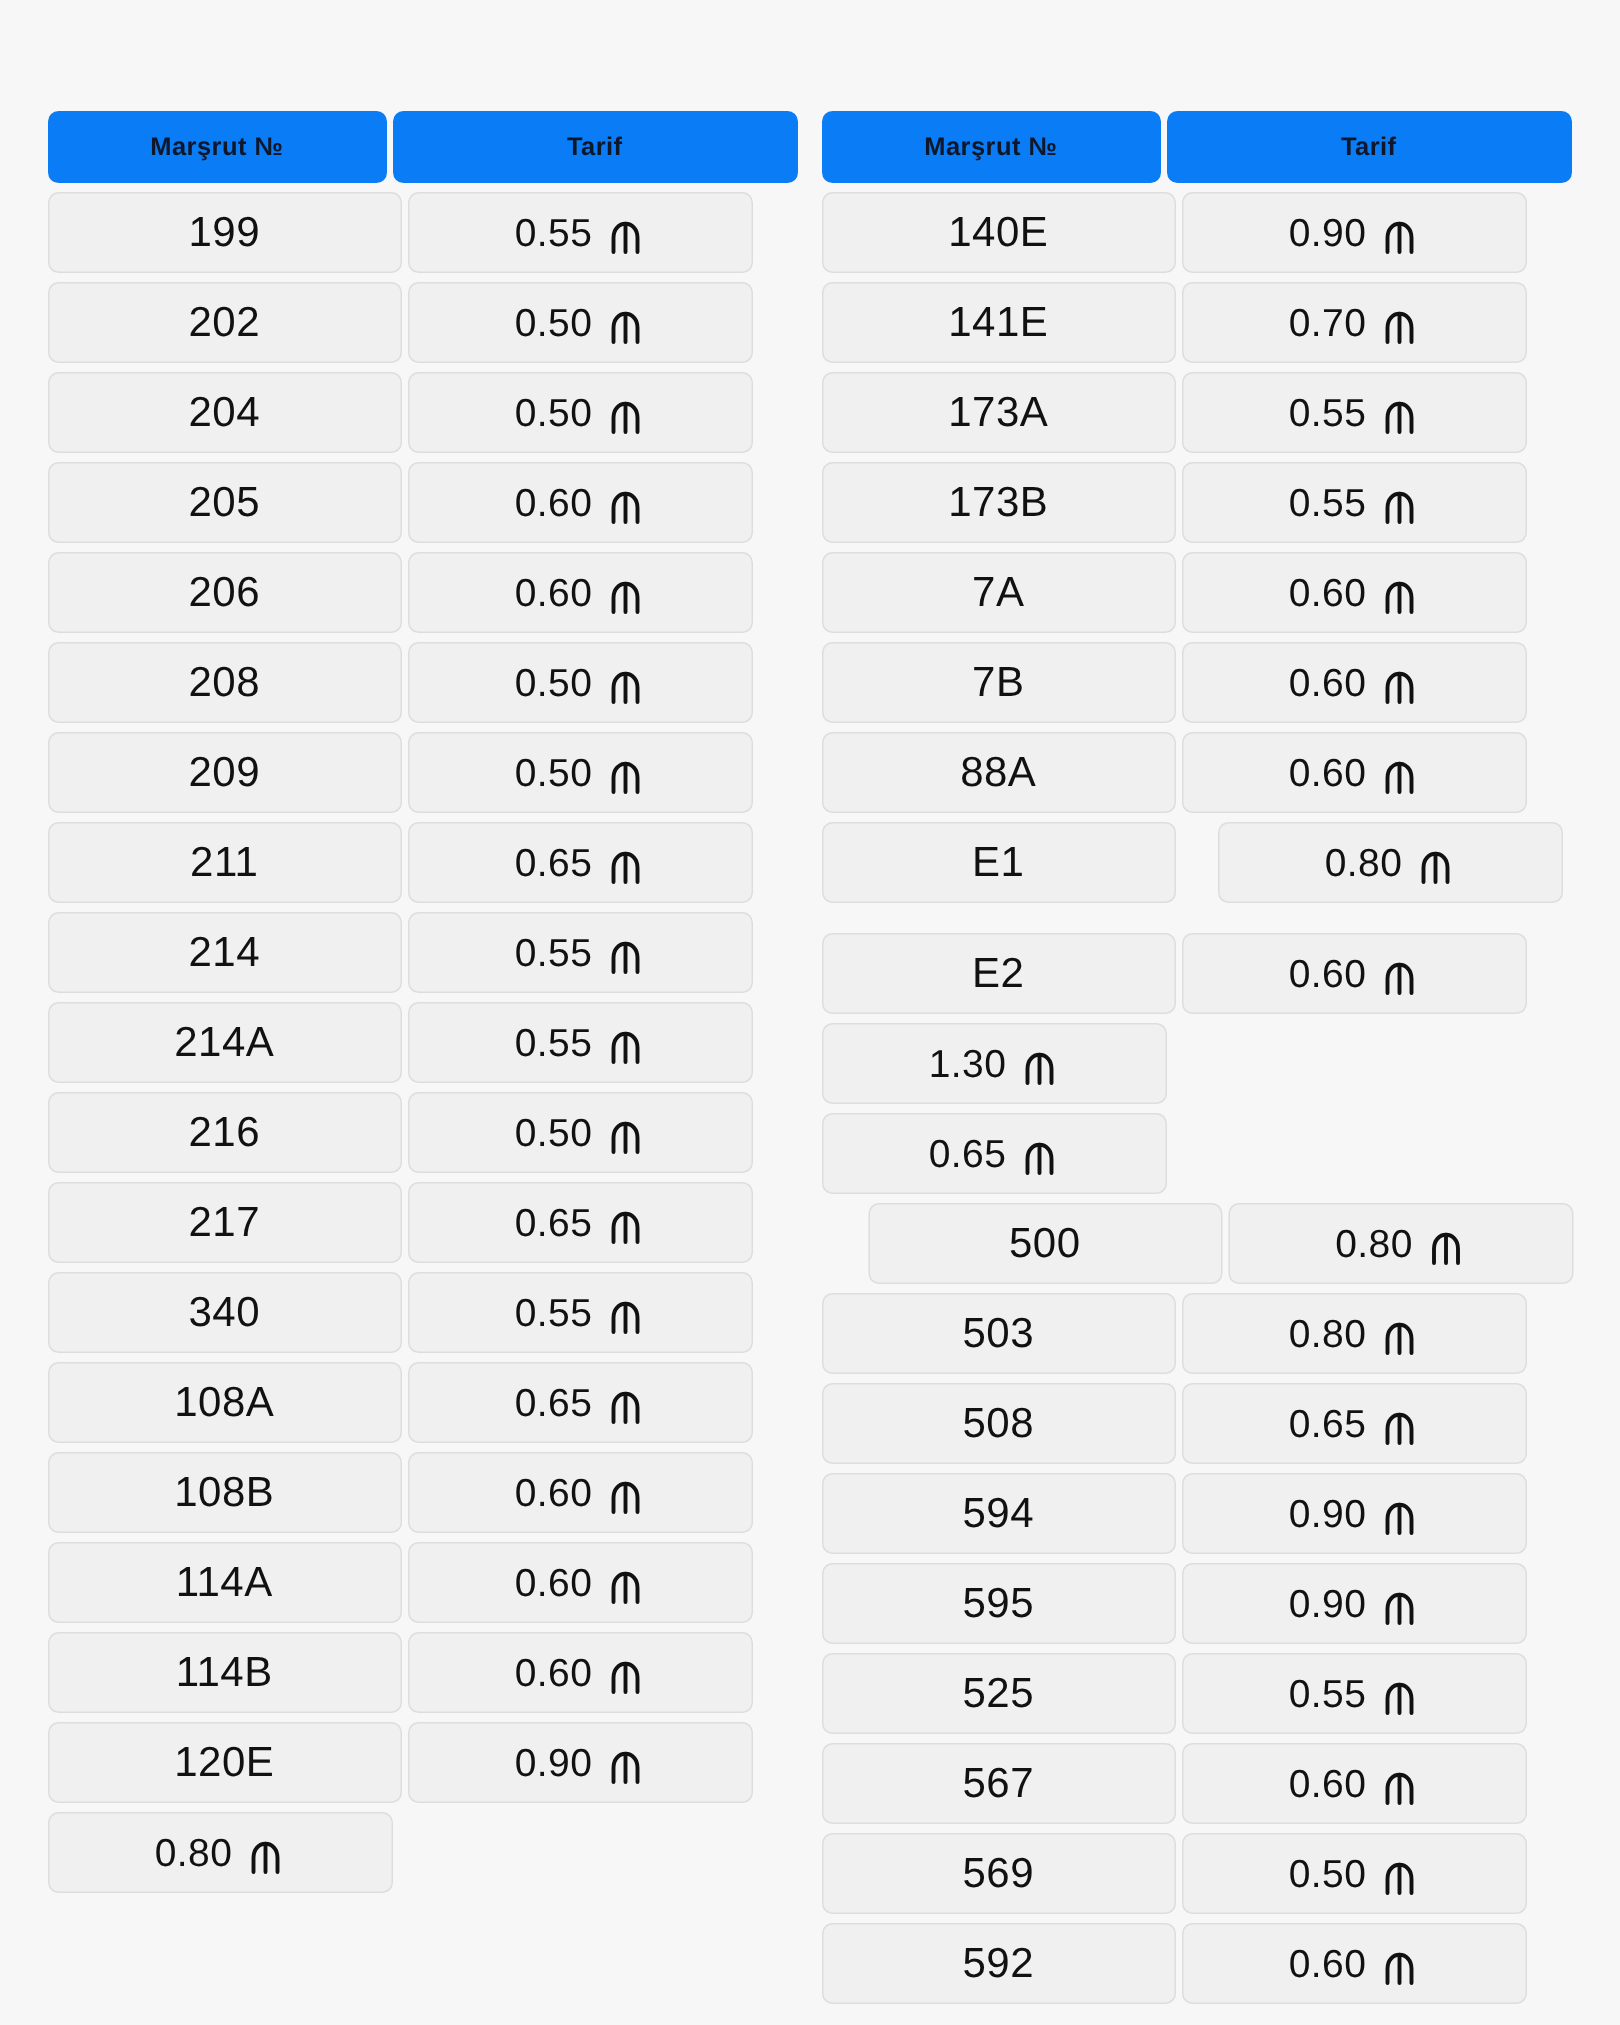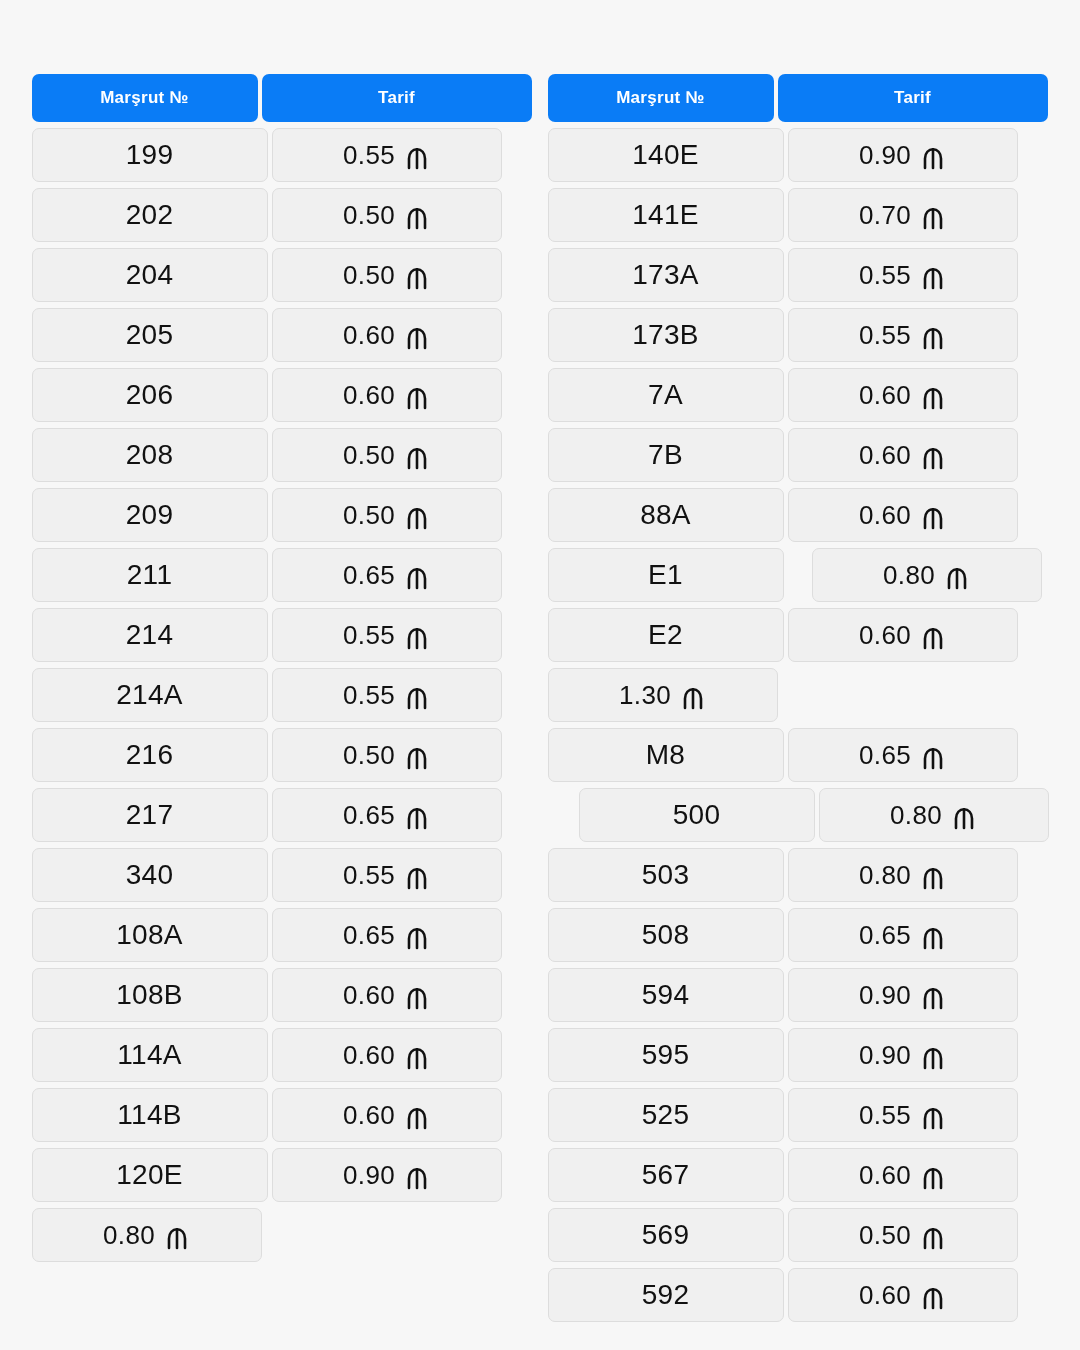--- a/index.html
+++ b/index.html
@@ -38,21 +38,21 @@
     box-sizing: border-box;
     height: 54px;
     display: flex;
     align-items: center;
     justify-content: center;
     border-radius: 7px;
     letter-spacing: 0.3px;
   }
   .head .cell {
     background: #0a7cf6;
-    color: #ffffff;
+    color: #0f172a;
     font-size: 17px;
     font-weight: bold;
     height: 48px;
   }
   .head .cell.route { width: 226px; }
   .head .cell.fare  { width: 270px; }
 
   .body-row .cell {
     background: #f0f0f0;
     border: 1px solid #dddddd;
@@ -403,21 +403,21 @@
             <div class="cell fare">
               <span>0.60</span>
               <span class="manat">
                 <svg viewBox="0 0 26 26" width="26" height="26" aria-hidden="true">
                   <path d="M5 24 V14.5 C5 8.9 8.6 5.2 13 5.2 C17.4 5.2 21 8.9 21 14.5 V24" fill="none" stroke="#111111" stroke-width="2.6" stroke-linecap="round"></path>
                   <path d="M13 5.2 V24" fill="none" stroke="#111111" stroke-width="2.6" stroke-linecap="round"></path>
                 </svg>
               </span>
             </div>
           </div>
-          <div class="row body-row" style="margin-bottom: 6px; gap: 28px;">
+          <div class="row body-row" style="margin-bottom: 20px; gap: 28px;">
             <div class="cell route">E1</div>
             <div class="cell fare">
               <span>0.80</span>
               <span class="manat">
                 <svg viewBox="0 0 26 26" width="26" height="26" aria-hidden="true">
                   <path d="M5 24 V14.5 C5 8.9 8.6 5.2 13 5.2 C17.4 5.2 21 8.9 21 14.5 V24" fill="none" stroke="#111111" stroke-width="2.6" stroke-linecap="round"></path>
                   <path d="M13 5.2 V24" fill="none" stroke="#111111" stroke-width="2.6" stroke-linecap="round"></path>
                 </svg>
               </span>
             </div>
@@ -439,21 +439,20 @@
               <span>1.30</span>
               <span class="manat">
                 <svg viewBox="0 0 26 26" width="26" height="26" aria-hidden="true">
                   <path d="M5 24 V14.5 C5 8.9 8.6 5.2 13 5.2 C17.4 5.2 21 8.9 21 14.5 V24" fill="none" stroke="#111111" stroke-width="2.6" stroke-linecap="round"></path>
                   <path d="M13 5.2 V24" fill="none" stroke="#111111" stroke-width="2.6" stroke-linecap="round"></path>
                 </svg>
               </span>
             </div>
           </div>
           <div class="row body-row" style="margin-bottom: 6px;">
-            <div class="cell route">M8</div>
             <div class="cell fare">
               <span>0.65</span>
               <span class="manat">
                 <svg viewBox="0 0 26 26" width="26" height="26" aria-hidden="true">
                   <path d="M5 24 V14.5 C5 8.9 8.6 5.2 13 5.2 C17.4 5.2 21 8.9 21 14.5 V24" fill="none" stroke="#111111" stroke-width="2.6" stroke-linecap="round"></path>
                   <path d="M13 5.2 V24" fill="none" stroke="#111111" stroke-width="2.6" stroke-linecap="round"></path>
                 </svg>
               </span>
             </div>
           </div>

